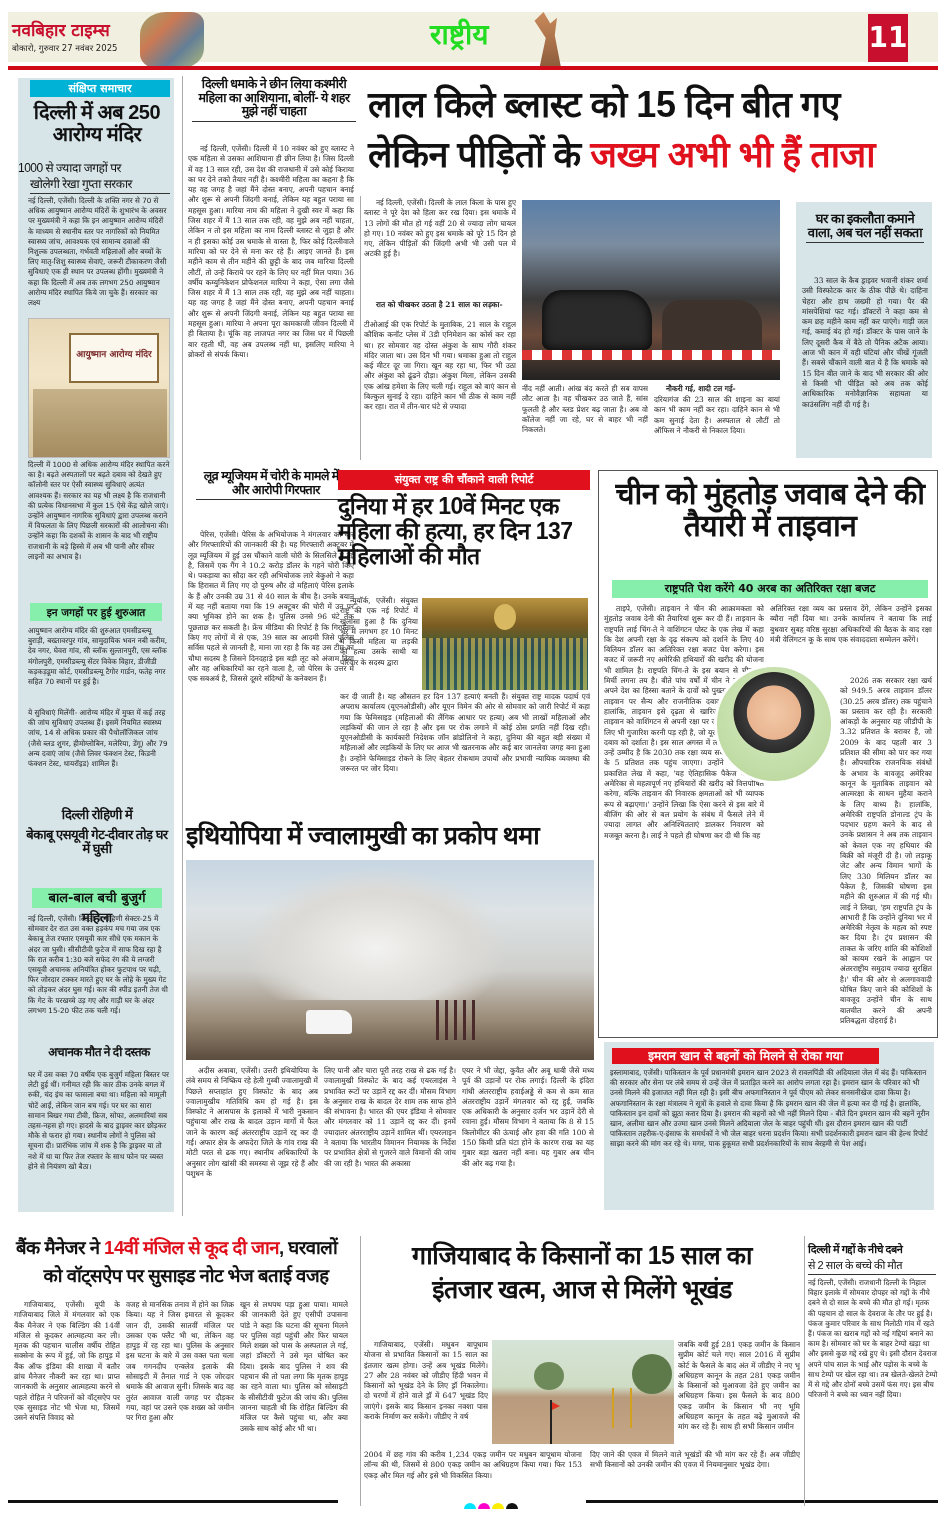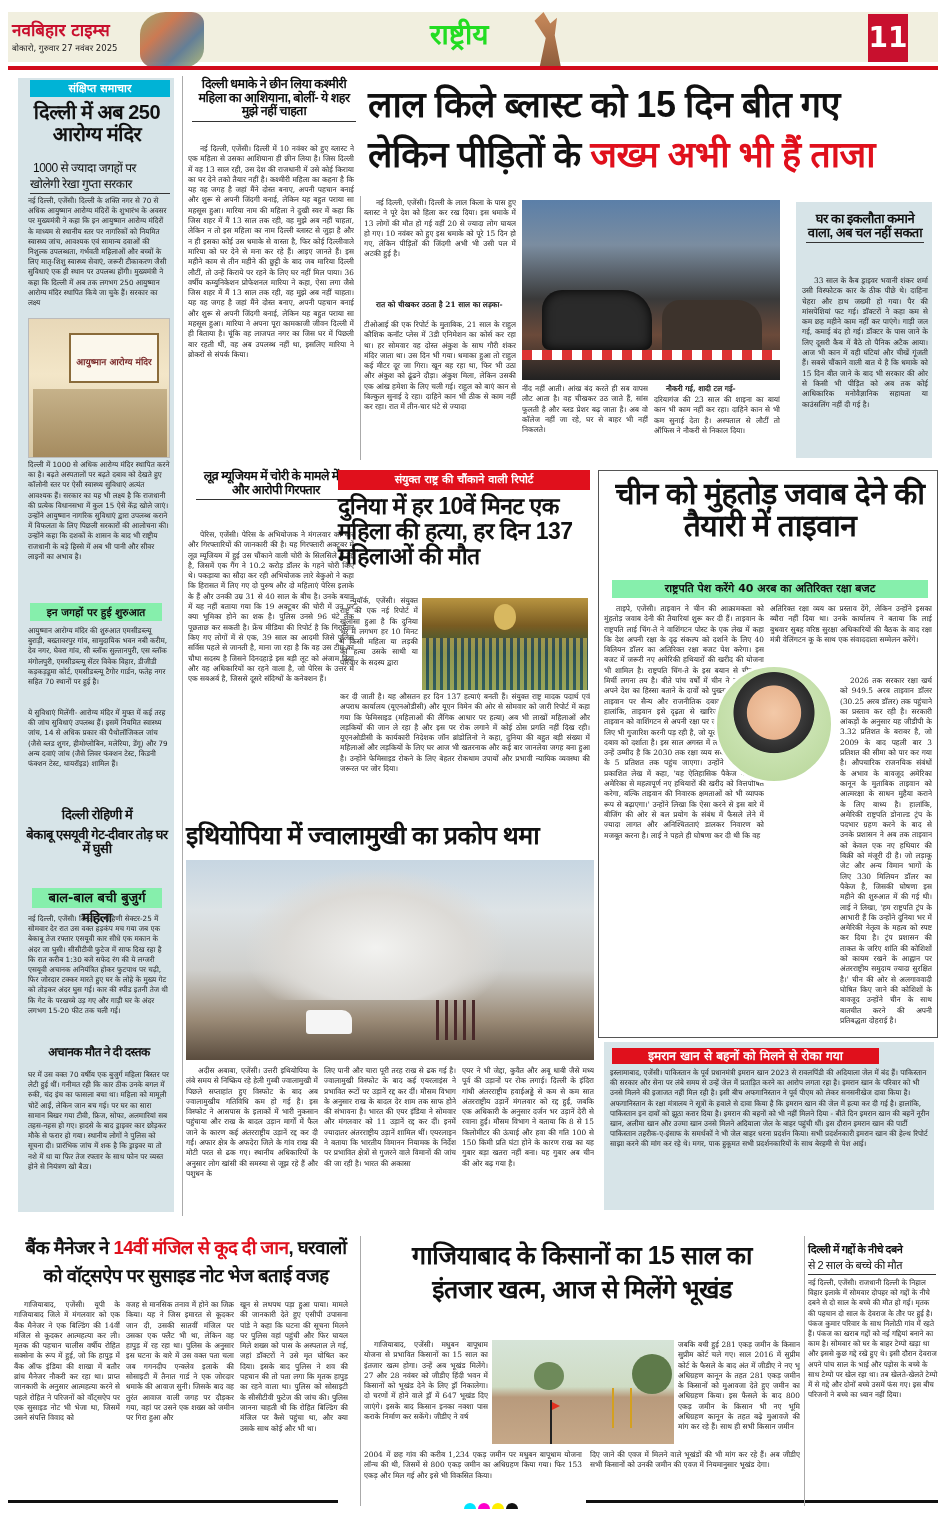--- a/index.html
+++ b/index.html
@@ -37,25 +37,25 @@
 <div class="abs mast-section">राष्ट्रीय</div>
 <div class="abs mast-statue" style="left:530px"></div>
 <div class="abs page-num">11</div>
 <div class="abs red-rule"></div>
 
 <div class="abs panel" style="left:18px;top:78px;width:156px;height:1134px"></div>
 <div class="abs" style="left:30px;top:80px;width:140px">
   <div class="tag">संक्षिप्त समाचार</div>
 </div>
 <div class="abs hd" style="left:24px;top:102px;width:146px;font-size:20px;text-align:center">दिल्ली में अब 250 आरोग्य मंदिर</div>
-<div class="abs hd" style="left:33px;top:162px;width:140px;font-size:12px;font-weight:normal">1000 से ज्यादा जगहों पर</div>
+<div class="abs hd" style="left:18px;top:162px;width:140px;font-size:12px;font-weight:normal">1000 से ज्यादा जगहों पर</div>
 <div class="abs hd under" style="left:30px;top:178px;width:140px;font-size:12px;font-weight:normal">खोलेगी रेखा गुप्ता सरकार</div>
 <div class="abs sans-text" style="left:28px;top:196px;width:142px;height:120px;overflow:hidden">नई दिल्ली, एजेंसी। दिल्ली के शक्ति नगर से 70 से अधिक आयुष्मान आरोग्य मंदिरों के शुभारंभ के अवसर पर मुख्यमंत्री ने कहा कि इन आयुष्मान आरोग्य मंदिरों के माध्यम से स्थानीय स्तर पर नागरिकों को नियमित स्वास्थ्य जांच, आवश्यक एवं सामान्य दवाओं की निशुल्क उपलब्धता, गर्भवती महिलाओं और बच्चों के लिए मातृ-शिशु स्वास्थ्य सेवाएं, जरूरी टीकाकरण जैसी सुविधाएं एक ही स्थान पर उपलब्ध होंगी। मुख्यमंत्री ने कहा कि दिल्ली में अब तक लगभग 250 आयुष्मान आरोग्य मंदिर स्थापित किये जा चुके हैं। सरकार का लक्ष्य</div>
 <div class="abs photo" style="left:28px;top:318px;width:142px;height:140px;background:linear-gradient(180deg,#e8d8b8 0%,#f3e6c8 40%,#d7c7a4 100%);border:1px solid #bbb">
-  <div style="position:absolute;left:40px;top:14px;width:90px;height:50px;background:#fbf7ec;border:2px solid #8a6b3a;font-size:9px;font-weight:bold;color:#7a2a2a;text-align:center;padding-top:20px">आयुष्मान आरोग्य मंदिर</div>
+  <div style="position:absolute;left:40px;top:14px;width:90px;height:50px;background:#fbf7ec;border:2px solid #8a6b3a;font-size:9px;font-weight:bold;color:#7a2a2a;text-align:center;padding-top:12px">आयुष्मान आरोग्य मंदिर</div>
   <div style="position:absolute;left:4px;top:70px;width:134px;height:70px;background:linear-gradient(180deg,#c6b28a,#a48a5e)"></div>
 </div>
 <div class="abs sans-text" style="left:28px;top:460px;width:142px;height:130px;overflow:hidden">दिल्ली में 1000 से अधिक आरोग्य मंदिर स्थापित करने का है। बढ़ते अस्पतालों पर बढ़ते दबाव को देखते हुए कॉलोनी स्तर पर ऐसी स्वास्थ्य सुविधाएं अत्यंत आवश्यक हैं। सरकार का यह भी लक्ष्य है कि राजधानी की प्रत्येक विधानसभा में कुल 15 ऐसे केंद्र खोले जाएं। उन्होंने आयुष्मान नागरिक सुविधाएं द्वारा उपलब्ध कराने में विफलता के लिए पिछली सरकारों की आलोचना की। उन्होंने कहा कि दशकों के शासन के बाद भी राष्ट्रीय राजधानी के बड़े हिस्से में अब भी पानी और सीवर लाइनों का अभाव है।</div>
 <div class="abs ybar" style="left:30px;top:603px;width:132px;height:18px;line-height:18px;font-size:10.5px">इन जगहों पर हुई शुरुआत</div>
 <div class="abs sans-text" style="left:28px;top:626px;width:142px;height:82px;overflow:hidden">आयुष्मान आरोग्य मंदिर की शुरुआत एमसीडब्ल्यू बुराड़ी, बख्तावरपुर गांव, सामुदायिक भवन नबी करीम, देव नगर, घेवरा गांव, सी ब्लॉक सुल्तानपुरी, एस ब्लॉक मंगोलपुरी, एमसीडब्ल्यू सेंटर विवेक विहार, डीजीडी कड़कड़डूमा कोर्ट, एमसीडब्ल्यू टैगोर गार्डन, फतेह नगर सहित 70 स्थानों पर हुई है।</div>
 <div class="abs sans-text" style="left:28px;top:708px;width:142px;height:100px;overflow:hidden">ये सुविधाएं मिलेंगी- आरोग्य मंदिर में मुफ्त में कई तरह की जांच सुविधाएं उपलब्ध हैं। इसमें नियमित स्वास्थ्य जांच, 14 से अधिक प्रकार की पैथोलॉजिकल जांच (जैसे ब्लड शुगर, हीमोग्लोबिन, मलेरिया, डेंगू) और 79 अन्य दवाएं जांच (जैसे लिवर फंक्शन टेस्ट, किडनी फंक्शन टेस्ट, थायरॉइड) शामिल हैं।</div>
 
 <div class="abs hd" style="left:24px;top:808px;width:146px;font-size:13px;text-align:center">दिल्ली रोहिणी में</div>
 <div class="abs hd" style="left:24px;top:828px;width:146px;font-size:13px;text-align:center">बेकाबू एसयूवी गेट-दीवार तोड़ घर में घुसी</div>
 <div class="abs ybar" style="left:32px;top:888px;width:130px;height:20px;line-height:20px;font-size:13px">बाल-बाल बची बुजुर्ग महिला</div>
@@ -110,21 +110,21 @@
 <div class="abs hd" style="left:186px;top:822px;width:410px;font-size:25px">इथियोपिया में ज्वालामुखी का प्रकोप थमा</div>
 <div class="abs photo" style="left:186px;top:860px;width:408px;height:200px;background:linear-gradient(180deg,#c7d6e2 0%,#dde3e6 25%,#cfcfcc 55%,#9a8a76 80%,#5a4c3e 100%)">
   <div style="position:absolute;left:60px;top:10px;width:260px;height:130px;background:radial-gradient(ellipse at 50% 60%,#f2f2f0 0%,#dcdad6 50%,transparent 72%)"></div>
   <div style="position:absolute;left:120px;top:150px;width:46px;height:24px;background:#f5f5f5;border-radius:4px 10px 3px 3px"></div>
   <div style="position:absolute;left:250px;top:140px;width:40px;height:40px;background:repeating-linear-gradient(90deg,#4a2a2a 0 3px,transparent 3px 9px)"></div>
 </div>
 <div class="abs col-text" style="left:186px;top:1066px;width:132px;height:146px;overflow:hidden;text-indent:12px">अदीस अबाबा, एजेंसी। उत्तरी इथियोपिया के लंबे समय से निष्क्रिय रहे हेली गुब्बी ज्वालामुखी में पिछले सप्ताहांत हुए विस्फोट के बाद अब ज्वालामुखीय गतिविधि कम हो गई है। इस विस्फोट ने आसपास के इलाकों में भारी नुकसान पहुंचाया और राख के बादल उड़ान मार्गों में फैल जाने के कारण कई अंतरराष्ट्रीय उड़ानें रद्द कर दी गईं। अफार क्षेत्र के अफदेरा जिले के गांव राख की मोटी परत से ढक गए। स्थानीय अधिकारियों के अनुसार लोग खांसी की समस्या से जूझ रहे हैं और पशुधन के</div>
 <div class="abs col-text" style="left:324px;top:1066px;width:132px;height:146px;overflow:hidden">लिए पानी और चारा पूरी तरह राख से ढक गई है। ज्वालामुखी विस्फोट के बाद कई एयरलाइंस ने प्रभावित रूटों पर उड़ानें रद्द कर दीं। मौसम विभाग के अनुसार राख के बादल देर शाम तक साफ होने की संभावना है। भारत की एयर इंडिया ने सोमवार और मंगलवार को 11 उड़ानें रद्द कर दीं। इनमें ज्यादातर अंतरराष्ट्रीय उड़ानें शामिल थीं। एयरलाइन ने बताया कि भारतीय विमानन नियामक के निर्देश पर प्रभावित क्षेत्रों से गुजरने वाले विमानों की जांच की जा रही है। भारत की अकासा</div>
 <div class="abs col-text" style="left:462px;top:1066px;width:132px;height:146px;overflow:hidden">एयर ने भी जेद्दा, कुवैत और अबू धाबी जैसे मध्य पूर्व की उड़ानों पर रोक लगाई। दिल्ली के इंदिरा गांधी अंतरराष्ट्रीय हवाईअड्डे से कम से कम सात अंतरराष्ट्रीय उड़ानें मंगलवार को रद्द हुईं, जबकि एक अधिकारी के अनुसार दर्जन भर उड़ानें देरी से रवाना हुईं। मौसम विभाग ने बताया कि 8 से 15 किलोमीटर की ऊंचाई और हवा की गति 100 से 150 किमी प्रति घंटा होने के कारण राख का यह गुबार बड़ा खतरा नहीं बना। यह गुबार अब चीन की ओर बढ़ गया है।</div>
 
-<div class="abs hd" style="left:16px;top:1238px;width:340px;font-size:18.5px;text-align:center"><span>बैंक मैनेजर ने </span><span class="red">14वीं मंजिल से कूद दी जान</span><span>, घरवालों</span></div>
+<div class="abs hd" style="left:16px;top:1238px;width:340px;font-size:18.5px;text-align:left"><span>बैंक मैनेजर ने </span><span class="red">14वीं मंजिल से कूद दी जान</span><span>, घरवालों</span></div>
 <div class="abs hd" style="left:16px;top:1266px;width:340px;font-size:18.5px;text-align:center">को वॉट्सऐप पर सुसाइड नोट भेज बताई वजह</div>
 <div class="abs col-text" style="left:14px;top:1300px;width:106px;height:210px;overflow:hidden;text-indent:10px">गाजियाबाद, एजेंसी। यूपी के गाजियाबाद जिले में मंगलवार को एक बैंक मैनेजर ने एक बिल्डिंग की 14वीं मंजिल से कूदकर आत्महत्या कर ली। मृतक की पहचान चालीस वर्षीय रोहित सक्सेना के रूप में हुई, जो कि हापुड़ में बैंक ऑफ इंडिया की शाखा में बतौर ब्रांच मैनेजर नौकरी कर रहा था। प्राप्त जानकारी के अनुसार आत्महत्या करने से पहले रोहित ने परिजनों को वॉट्सऐप पर एक सुसाइड नोट भी भेजा था, जिसमें उसने संपत्ति विवाद को</div>
 <div class="abs col-text" style="left:126px;top:1300px;width:108px;height:210px;overflow:hidden">वजह से मानसिक तनाव में होने का जिक्र किया। यह ने जिस इमारत से कूदकर जान दी, उसकी सातवीं मंजिल पर उसका एक फ्लैट भी था, लेकिन वह हापुड़ में रह रहा था। पुलिस के अनुसार इस घटना के बारे में उस वक्त पता चला जब गगनदीप एन्क्लेव इलाके की सोसाइटी में तैनात गार्ड ने एक जोरदार धमाके की आवाज सुनी। जिसके बाद वह तुरंत आवाज वाली जगह पर दौड़कर गया, वहां पर उसने एक शख्स को जमीन पर गिरा हुआ और</div>
 <div class="abs col-text" style="left:240px;top:1300px;width:108px;height:210px;overflow:hidden">खून से लथपथ पड़ा हुआ पाया। मामले की जानकारी देते हुए एसीपी उपासना पांडे ने कहा कि घटना की सूचना मिलने पर पुलिस वहां पहुंची और फिर घायल मिले शख्स को पास के अस्पताल ले गई, जहां डॉक्टरों ने उसे मृत घोषित कर दिया। इसके बाद पुलिस ने शव की पहचान की तो पता लगा कि मृतक हापुड़ का रहने वाला था। पुलिस को सोसाइटी के सीसीटीवी फुटेज की जांच की। पुलिस जानना चाहती थी कि रोहित बिल्डिंग की मंजिल पर कैसे पहुंचा था, और क्या उसके साथ कोई और भी था।</div>
 
 <div class="abs hd" style="left:364px;top:1242px;width:436px;font-size:25px;text-align:center">गाजियाबाद के किसानों का 15 साल का</div>
 <div class="abs hd" style="left:364px;top:1276px;width:436px;font-size:25px;text-align:center">इंतजार खत्म, आज से मिलेंगे भूखंड</div>
 <div class="abs col-text" style="left:364px;top:1340px;width:124px;height:108px;overflow:hidden;text-indent:10px">गाजियाबाद, एजेंसी। मधुबन बापूधाम योजना से प्रभावित किसानों का 15 साल का इंतजार खत्म होगा। उन्हें अब भूखंड मिलेंगे। 27 और 28 नवंबर को जीडीए हिंदी भवन में किसानों को भूखंड देने के लिए ड्रॉ निकालेगा। दो चरणों में होने वाले ड्रॉ में 647 भूखंड दिए जाएंगे। इसके बाद किसान इनका नक्शा पास कराके निर्माण कर सकेंगे। जीडीए ने वर्ष</div>
 <div class="abs photo" style="left:492px;top:1340px;width:182px;height:104px;background:linear-gradient(180deg,#d6e4d8 0%,#cfdcc4 45%,#b89a7c 55%,#c6a888 100%)">
   <div style="position:absolute;left:42px;top:22px;width:30px;height:28px;background:#6e8a5a;border-radius:50%"></div>

